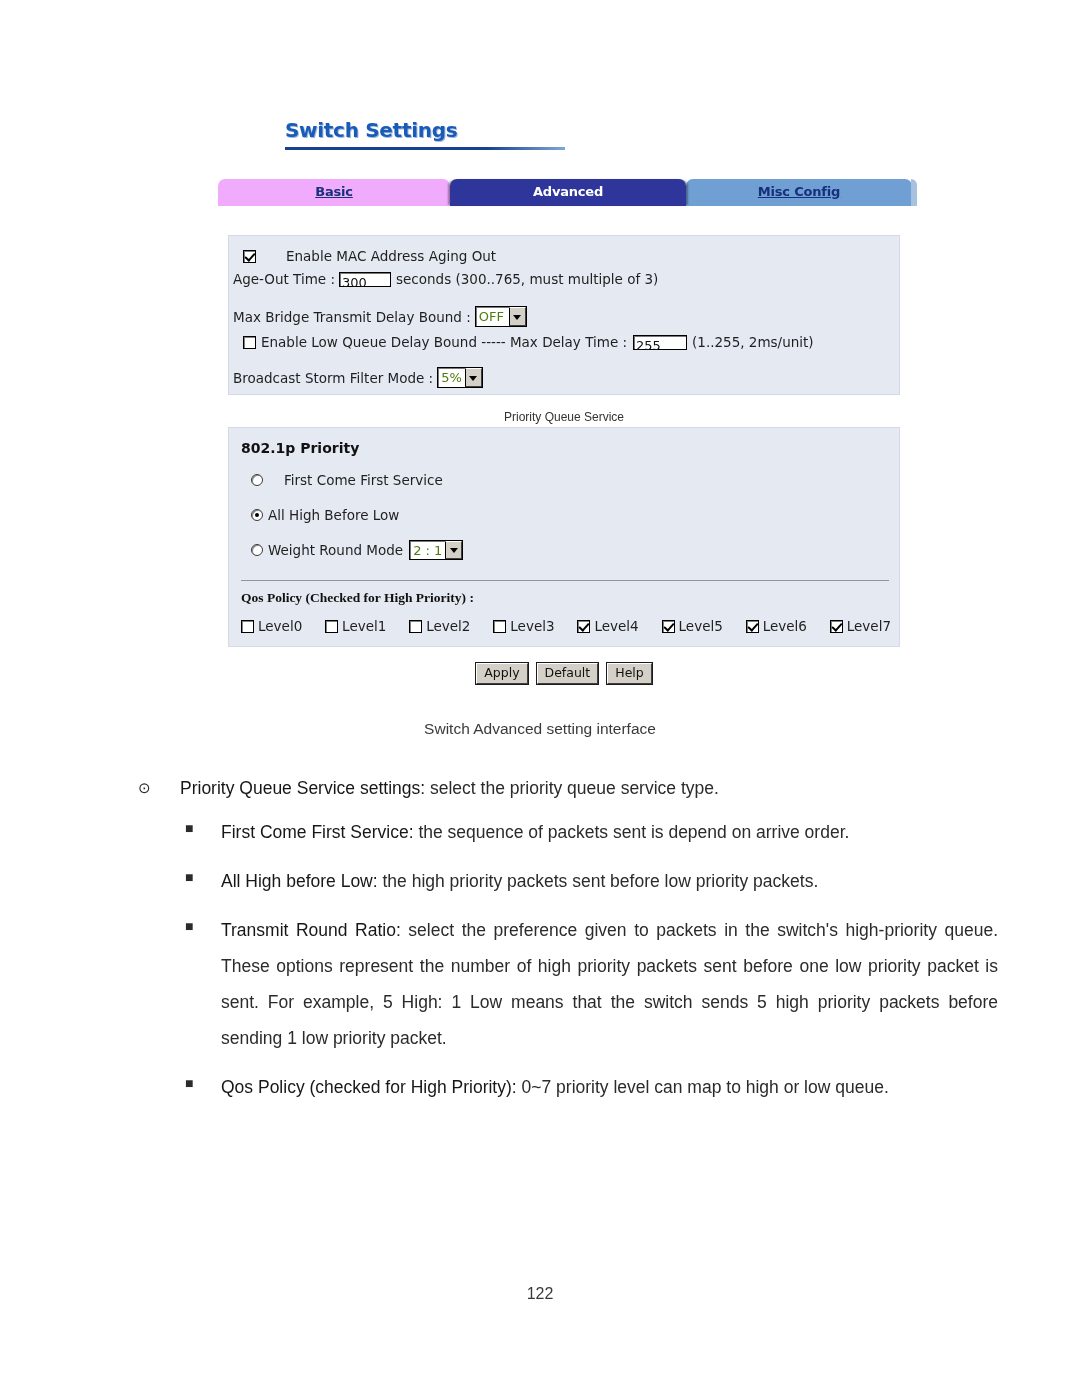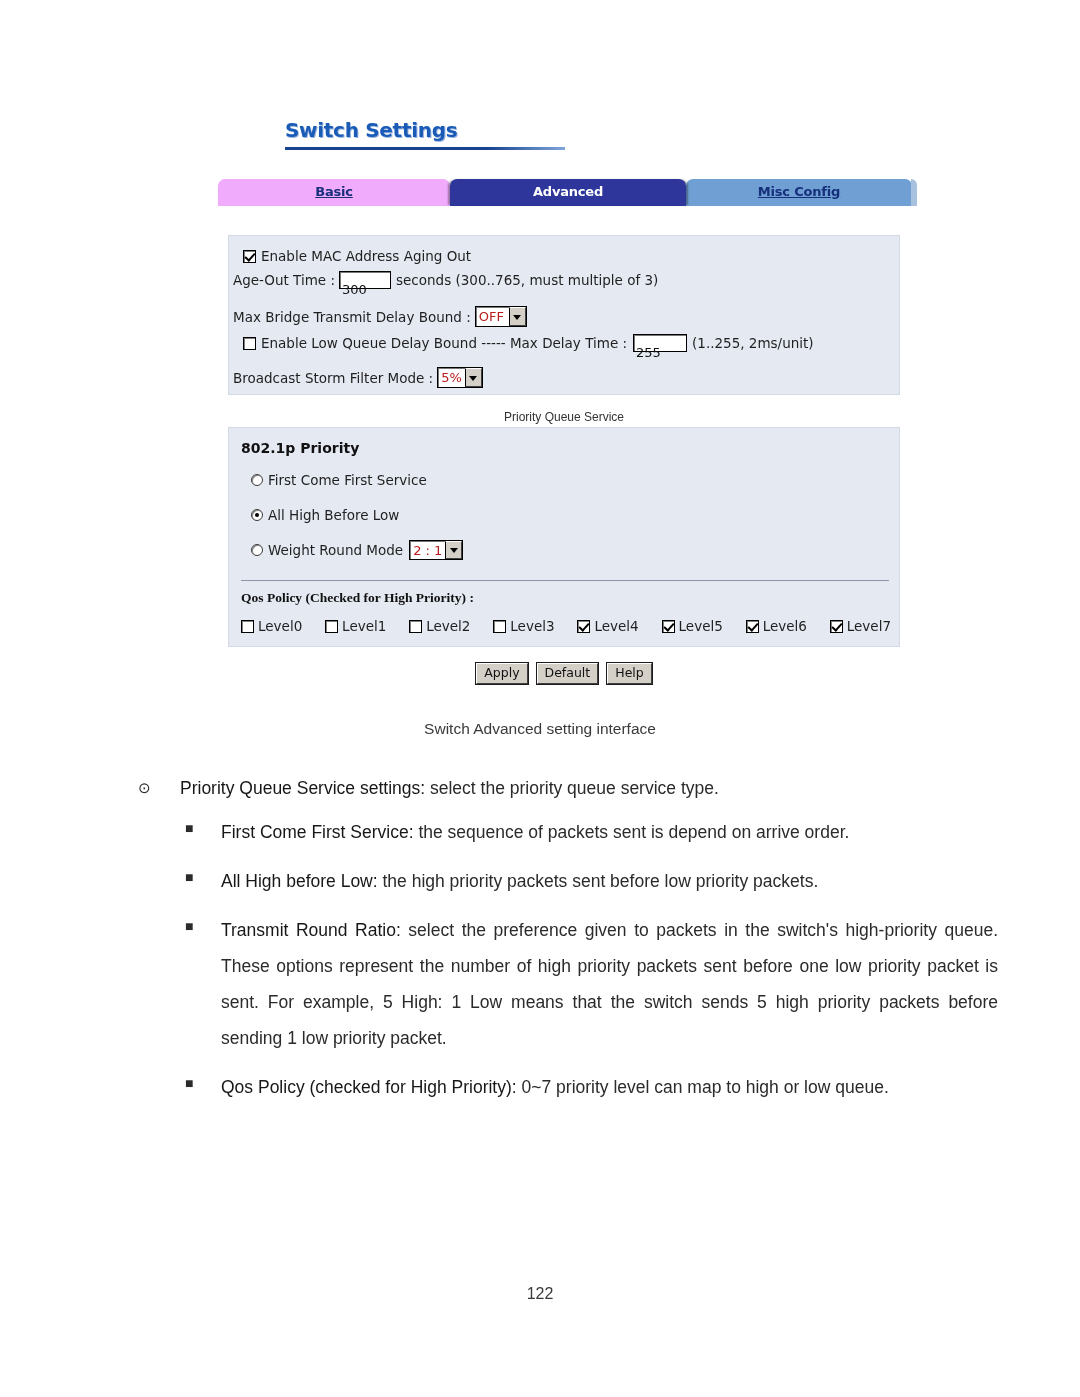--- a/index.html
+++ b/index.html
@@ -171,21 +171,21 @@
   }
 
   
   .txt {
     display: inline-block;
     background: #fff;
     border: 1px solid #000;
     box-shadow: inset 1px 1px 0 #777;
     font-size: 13px;
     font-family: "DejaVu Sans", sans-serif;
-    padding: 8px 2px;
+    padding: 0 2px;
     height: 15px;
     line-height: 19px;
     color: #111;
     flex: 0 0 auto;
   }
   .txt-age { width: 52px; }
   .txt-delay { width: 54px; }
 
   
   .sel {
@@ -194,21 +194,21 @@
     border: 1px solid #000;
     box-shadow: inset 1px 1px 0 #777;
     background: #fff;
     height: 21px;
     flex: 0 0 auto;
   }
   .sel .val {
     padding: 0 5px 0 3px;
     font-size: 13px;
     line-height: 19px;
-    color: #b91c1c;
+    color: #4d7c0f;
     font-family: "DejaVu Sans", sans-serif;
     white-space: nowrap;
   }
   .sel .arrow {
     width: 17px;
     background: #d4d0c8;
     border-left: 1px solid #000;
     border-top: 1px solid #fff;
     border-right: 1px solid #404040;
     border-bottom: 1px solid #404040;
@@ -362,21 +362,21 @@
   <div class="ss-title-rule"></div>
 
   <div class="tabbar">
     <div class="tab tab-basic">Basic</div>
     <div class="tab tab-advanced">Advanced</div>
     <div class="tab tab-misc">Misc Config</div>
   </div>
 
   <div class="panel panel-main">
 
-    <div class="row" style="left:14px; top:12px;">
+    <div class="row" style="left:14px; top:12px;gap:25px;">
       <span class="cb checked"></span>
       <span class="lbl">Enable MAC Address Aging Out</span>
     </div>
 
     <div class="row" style="left:4px; top:35px;">
       <span class="lbl-pre">Age-Out Time :</span>
       <span class="txt txt-age">300</span>
       <span class="lbl-post">seconds (300..765, must multiple of 3)</span>
     </div>
 
@@ -403,21 +403,21 @@
       </span>
     </div>
   </div>
 
   <div class="pqs-label">Priority Queue Service</div>
 
   <div class="panel panel-pqs">
 
     <div class="hdr8021p">802.1p Priority</div>
 
-    <div class="row" style="left:22px; top:44px;">
+    <div class="row" style="left:22px; top:44px;gap:16px;">
       <span class="rb"></span>
       <span class="lbl">First Come First Service</span>
     </div>
 
     <div class="row" style="left:22px; top:79px;">
       <span class="rb checked"></span>
       <span class="lbl">All High Before Low</span>
     </div>
 
     <div class="row" style="left:22px; top:112px;">

